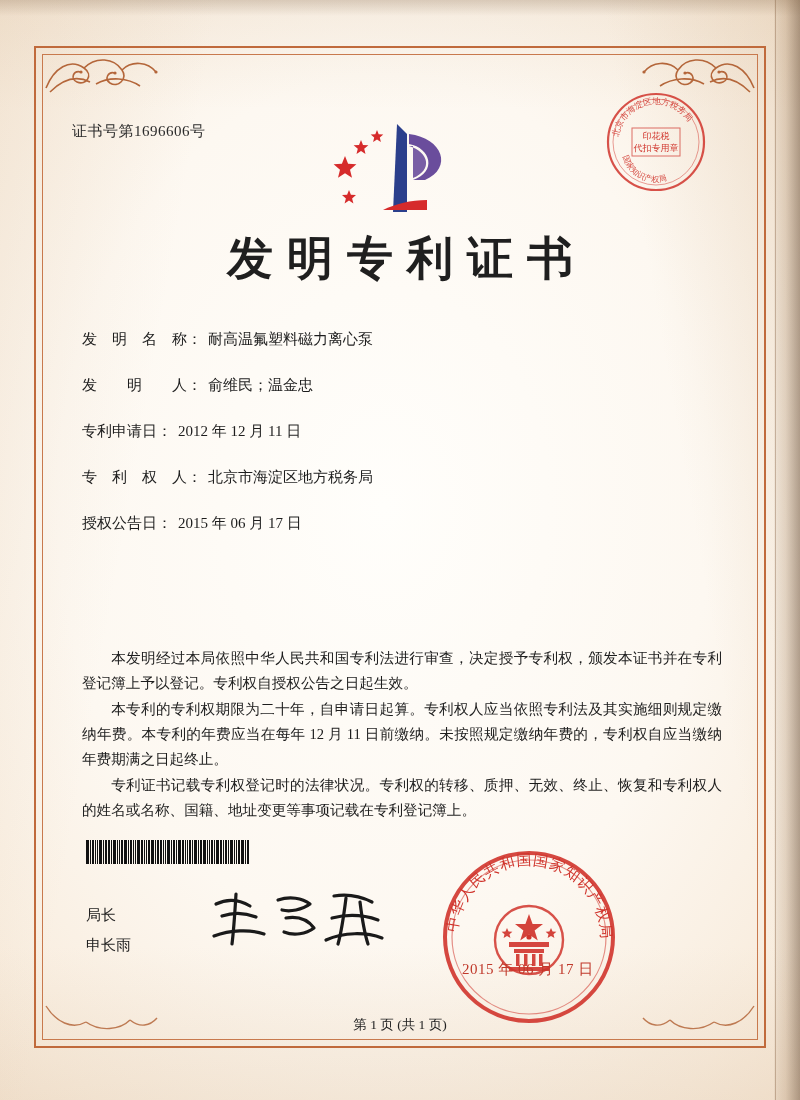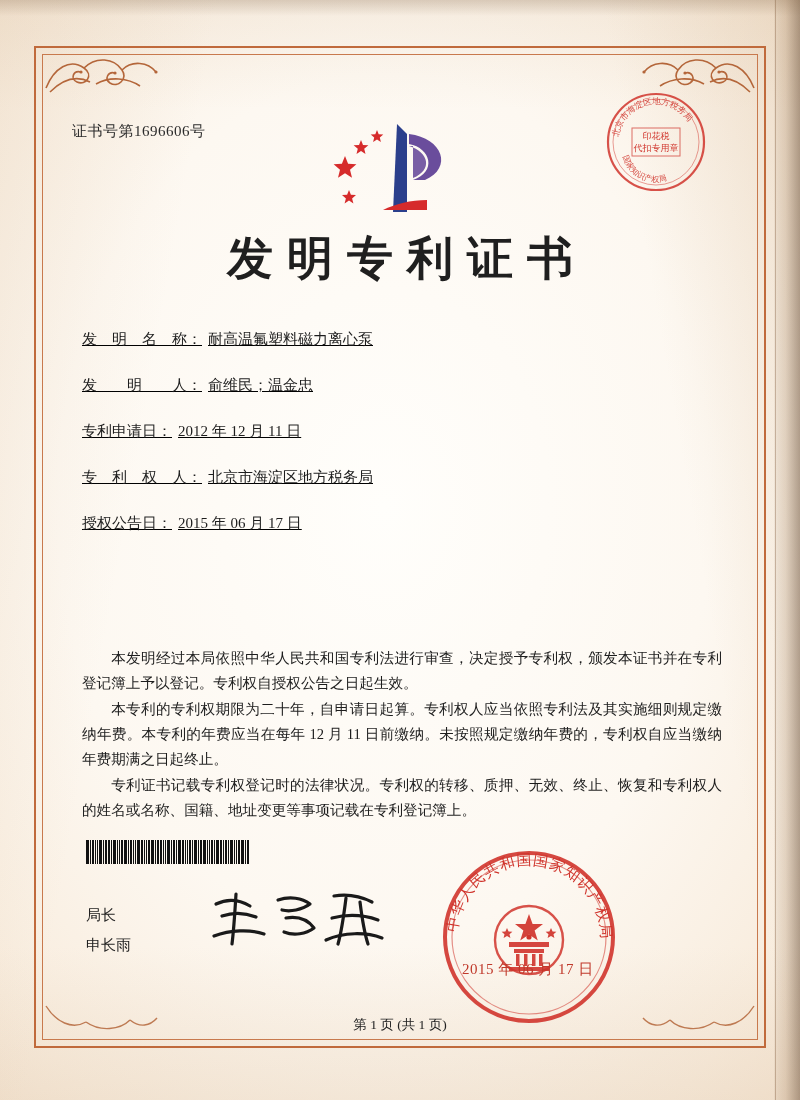--- a/index.html
+++ b/index.html
@@ -103,21 +103,20 @@
     font-family: "DejaVu Serif", "Liberation Serif", serif;
     text-indent: 14px;
   }
 
   
   .fields {
     position: absolute;
     left: 82px;
     top: 330px;
     right: 82px;
-    text-decoration: underline;
   }
   .field-row {
     display: flex;
     align-items: baseline;
     margin-bottom: 27px;
     font-size: 15px;
     color: #1d1d1d;
   }
   .field-label {
     white-space: pre;

